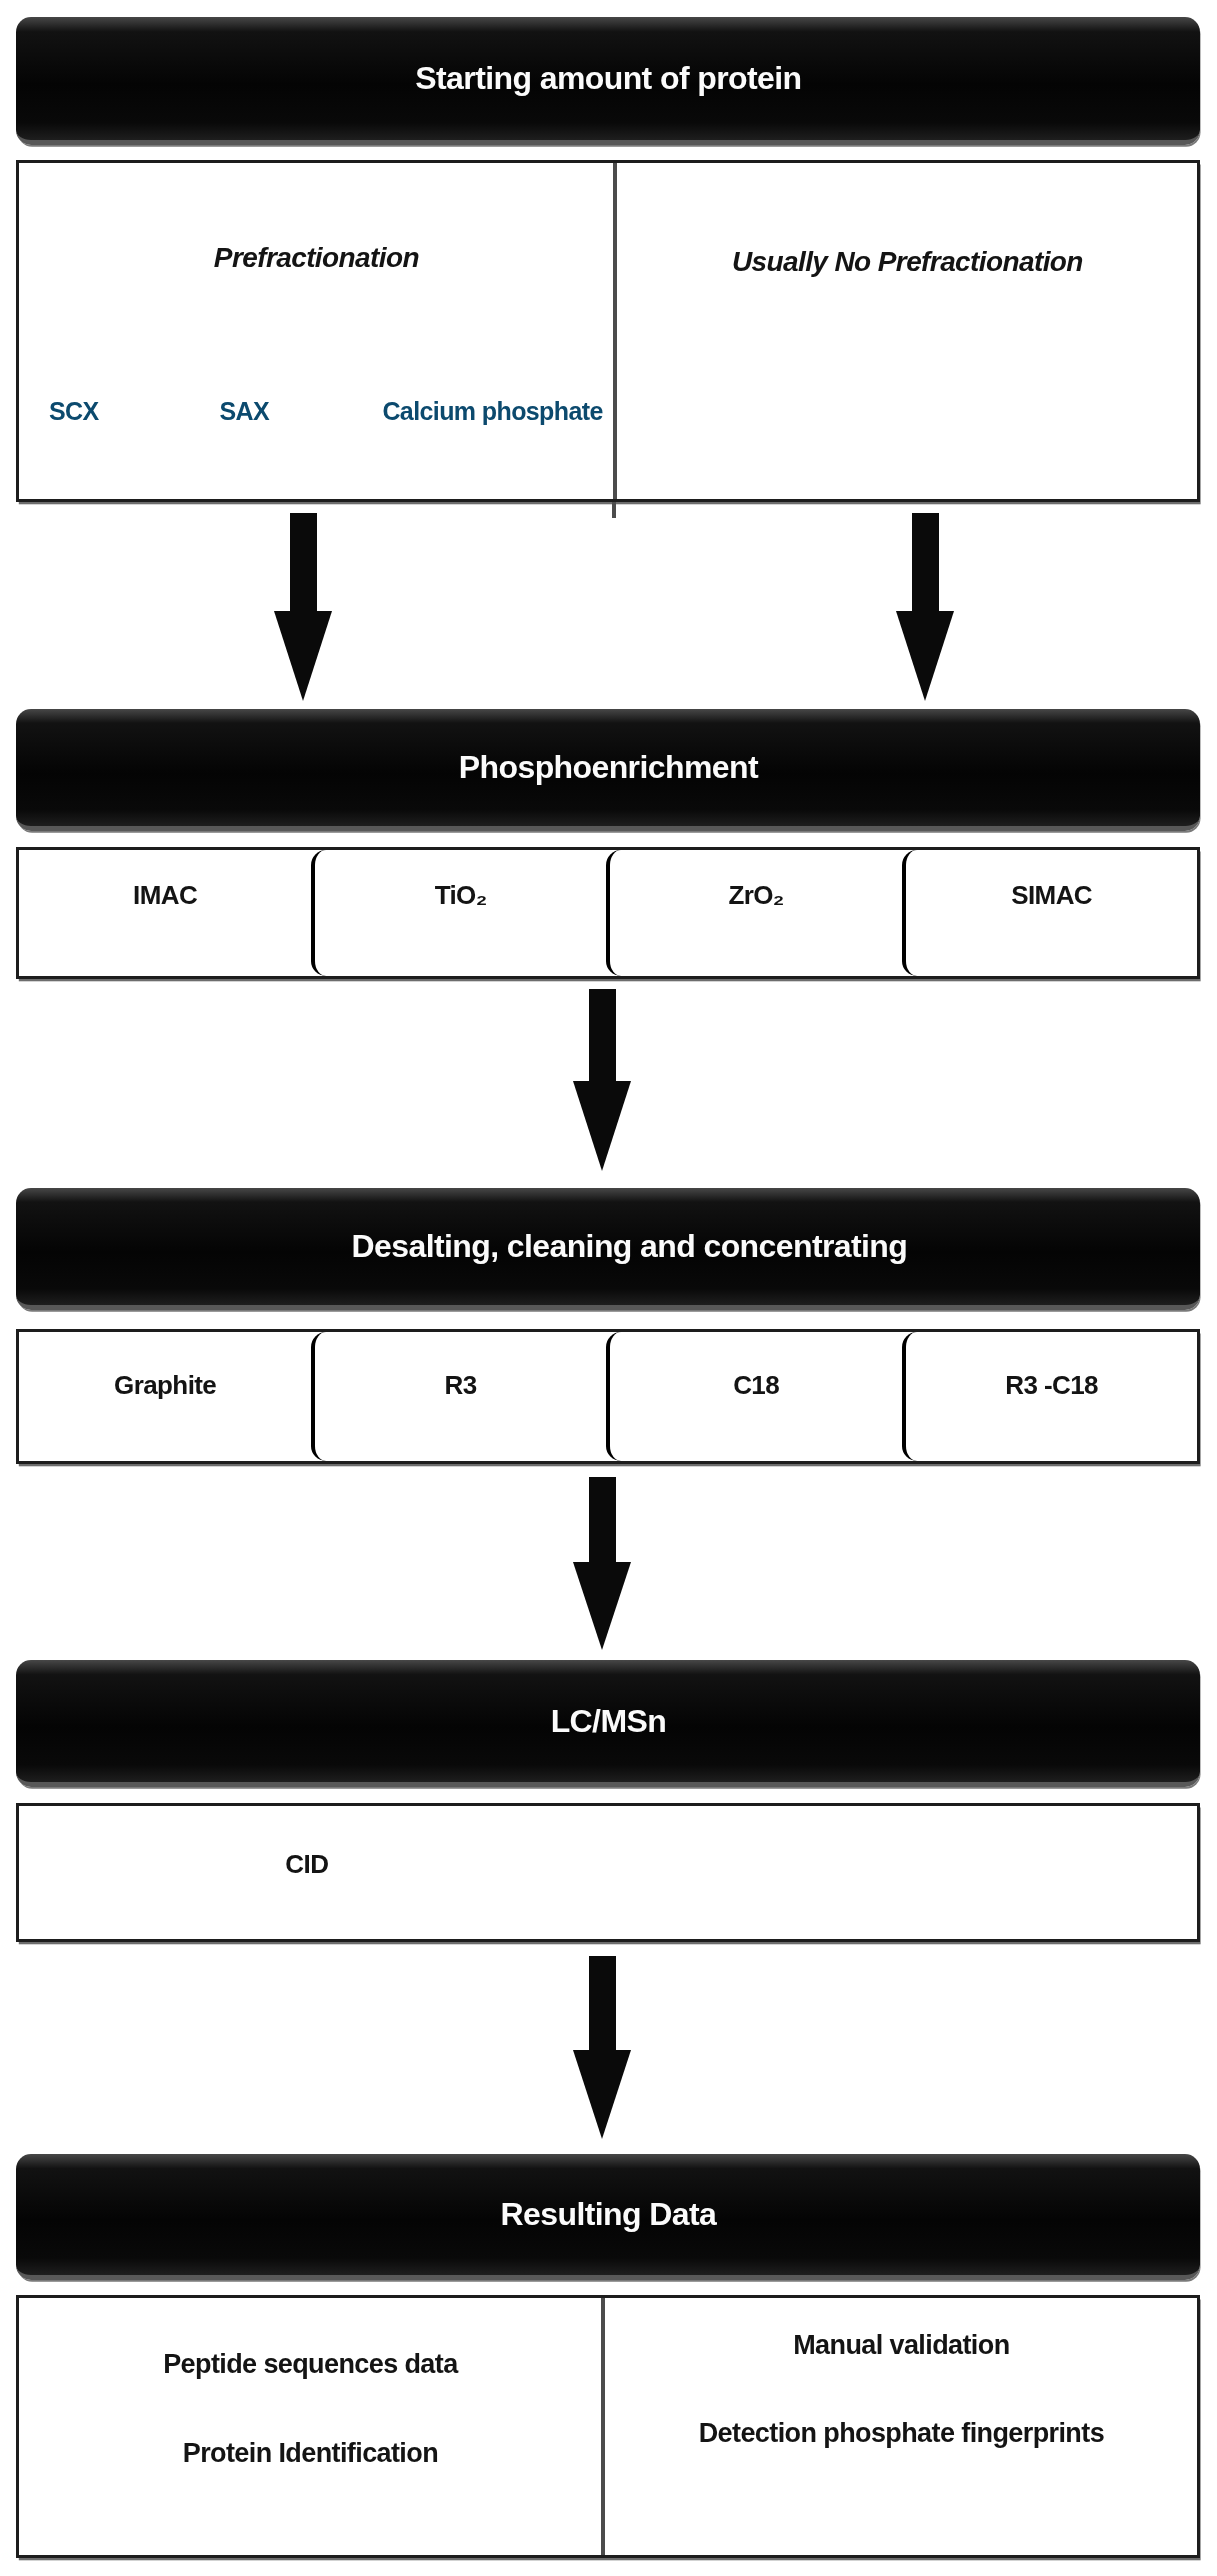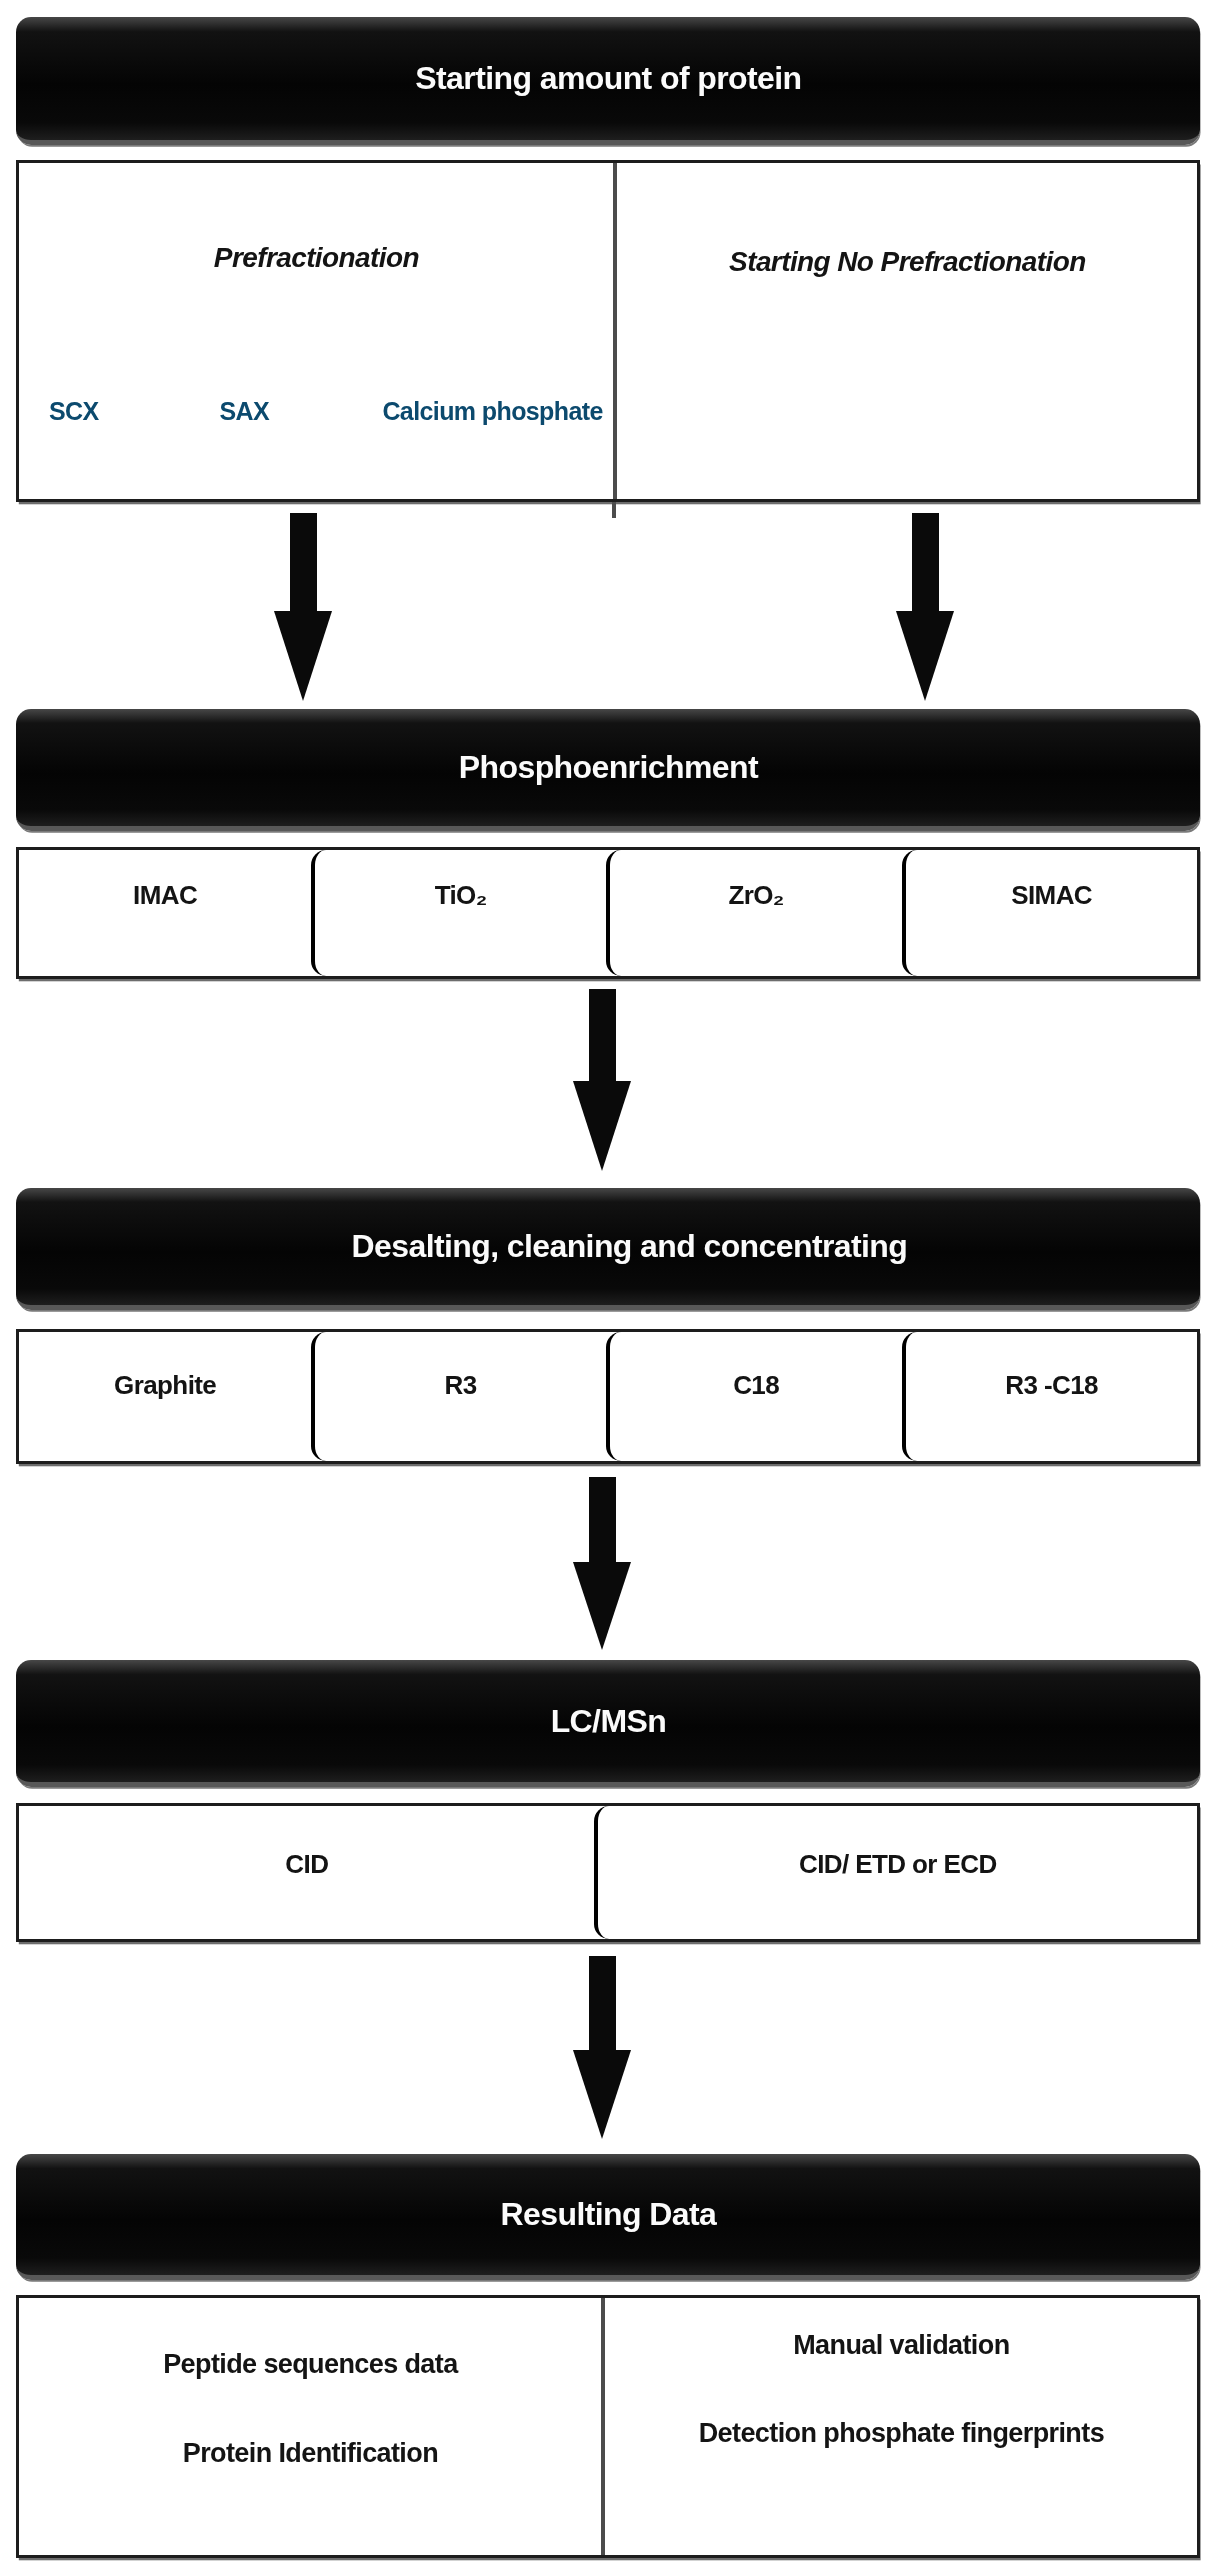--- a/index.html
+++ b/index.html
@@ -67,21 +67,21 @@
 
   <div class="whitebox" style="top:160px;height:342px;">
     <div class="half" style="left:0;width:594px;">
       <div class="box-header" style="top:79px;">Prefractionation</div>
       <span class="method-inline" style="left:29.5px;top:234px;">SCX</span>
       <span class="method-inline" style="left:200px;top:234px;">SAX</span>
       <span class="method-inline" style="left:363px;top:234px;">Calcium phosphate</span>
     </div>
     <div class="vdiv" style="left:594px;"></div>
     <div class="half" style="left:598px;right:0;">
-      <div class="box-header" style="top:83px;">Starting No Prefractionation</div>
+      <div class="box-header" style="top:83px;">Usually No Prefractionation</div>
     </div>
   </div>
   <div class="vdiv-tail" style="left:612px;top:502px;height:16px;"></div>
 
   <div class="arrow" style="left:274px;top:513px;">
     <div class="arrow-shaft" style="height:98px;"></div>
     <div class="arrow-head" style="top:98px;border-top-width:90px;"></div>
   </div>
   <div class="arrow" style="left:896px;top:513px;">
     <div class="arrow-shaft" style="height:98px;"></div>
@@ -124,21 +124,20 @@
     <div class="arrow-head" style="top:85px;border-top-width:88px;"></div>
   </div>
 
   <div class="bar" style="top:1660px;height:127px;">
     <span class="bar-title">LC/MSn</span>
   </div>
 
   <div class="whitebox" style="top:1803px;height:139px;">
     <div class="row-cells">
       <div class="cell pb30" style="flex:0 0 48.8%;">CID</div>
-      <div class="cell pb30">CID/ ETD or ECD</div>
     </div>
   </div>
 
   <div class="arrow" style="left:573px;top:1956px;">
     <div class="arrow-shaft" style="height:94px;"></div>
     <div class="arrow-head" style="top:94px;border-top-width:89px;"></div>
   </div>
 
   <div class="bar" style="top:2154px;height:126px;">
     <span class="bar-title">Resulting Data</span>

